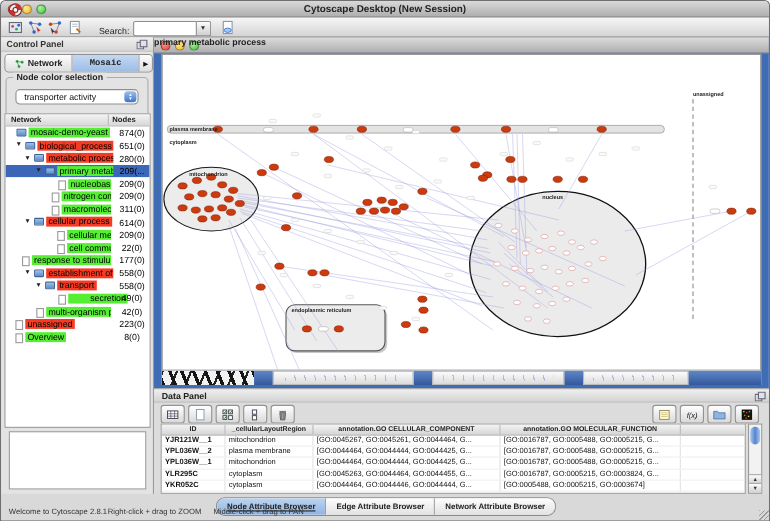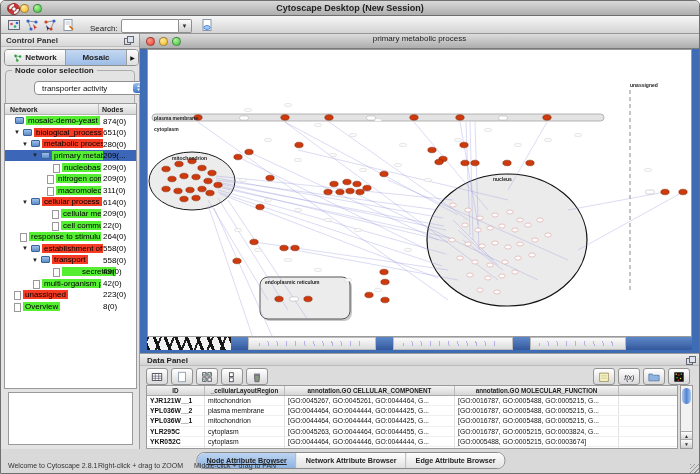--- a/index.html
+++ b/index.html
@@ -30,59 +30,59 @@
   #control-panel{position:absolute;left:0;top:33px;width:139px;height:415px;background:#e3e3e3;
      border-right:1px solid #9a9a9a;box-sizing:border-box;}
   #cp-header{position:absolute;left:0;top:0;width:100%;height:13px;background:linear-gradient(#efefef,#d7d7d7);
      border-bottom:1px solid #bdbdbd;box-sizing:border-box;}
   #cp-title{position:absolute;left:5px;top:2px;font-size:8px;font-weight:bold;color:#333;}
   .float-ico{position:absolute;right:4px;top:2px;width:11px;height:9px;}
   #cp-tabs{position:absolute;left:3px;top:15px;width:133px;height:15px;display:flex;
      border:1px solid #8f8f8f;border-radius:4px;overflow:hidden;background:#ececec;}
   .cp-tab{flex:1;display:flex;align-items:center;justify-content:center;font-size:8px;font-weight:bold;color:#222;
      background:linear-gradient(#fdfdfd,#dedede);border-right:1px solid #9f9f9f;gap:2px;}
-  .cp-tab.active{background:linear-gradient(#c4d8f2,#9dbde6);}
+  .cp-tab.active{background:linear-gradient(#c4d8f2,#9dbde6);font-family:Liberation Mono, monospace;}
   .cp-tab-more{width:11px;display:flex;align-items:center;justify-content:center;font-size:6px;color:#111;
      background:linear-gradient(#fdfdfd,#dedede);}
   #groupbox{position:absolute;left:4px;top:36px;width:130px;height:64px;border:1px solid #ababab;border-radius:4px;box-sizing:border-box;}
   #groupbox-legend{position:absolute;left:6px;top:-5px;background:#e3e3e3;padding:0 3px;font-size:8px;font-weight:bold;color:#222;}
   #color-combo{position:absolute;left:8px;top:10px;width:112px;height:14px;background:#fff;border:1px solid #8f8f8f;
-     border-radius:4px;box-sizing:border-box;margin-left:20px;}
+     border-radius:4px;box-sizing:border-box;}
   #color-combo-value{position:absolute;left:7px;top:2px;font-size:8px;color:#111;}
   #combo-stepper{position:absolute;right:1px;top:1px;width:11px;height:10px;border-radius:3px;
      background:linear-gradient(#9cc1ee,#3f74c4);display:flex;flex-direction:column;align-items:center;justify-content:center;
      color:#fff;font-size:4px;line-height:4px;}
   #select-nodes-row{position:absolute;left:10px;top:32px;display:flex;align-items:center;gap:4px;}
   #select-nodes-box{width:10px;height:10px;border-radius:2px;background:linear-gradient(#8fb7ea,#3767bd);
      border:1px solid #2c57a5;color:#fff;font-size:8px;line-height:9px;text-align:center;font-weight:bold;box-sizing:border-box;}
   #select-nodes-label{font-size:8px;font-weight:bold;color:#111;}
   
   #tree-box{position:absolute;left:3px;top:69px;width:133px;height:286px;background:#fff;border:1px solid #9a9a9a;box-sizing:border-box;overflow:hidden;}
   #tree-head{position:absolute;left:0;top:0;width:100%;height:11px;background:linear-gradient(#f4f4f4,#d8d8d8);
      border-bottom:1px solid #b5b5b5;box-sizing:border-box;font-size:7px;font-weight:bold;color:#222;}
   #tree-head .c1{position:absolute;left:5px;top:2px;}
   #tree-head .c2{position:absolute;left:97px;top:2px;}
   #tree-head .div{position:absolute;left:93px;top:0;width:1px;height:100%;background:#bbb;}
-  #tree-rows{position:absolute;left:0;top:11px;width:100%;}
+  #tree-rows{position:absolute;left:0;top:11px;width:100%;text-align:center;}
   .trow{position:relative;height:11.6px;font-size:8px;color:#000;white-space:nowrap;}
   .trow.sel{background:#3c67b8;}
   .tr-arrow{position:absolute;top:2.6px;font-size:6px;color:#222;line-height:6px;}
   .tr-icon{position:absolute;top:2.2px;}
   .ico-folder{width:9px;height:7px;background:linear-gradient(#9cc0ea,#5d8cc7);border:1px solid #3d6398;border-radius:1px;box-sizing:border-box;}
   .ico-file{width:7px;height:9px;background:#fff;border:1px solid #999;box-sizing:border-box;}
   .tr-label{position:absolute;top:1.2px;padding:0 2px;max-width:60px;overflow:hidden;line-height:9px;}
   .bg-green{background:#55ee33;}
   .bg-red{background:#f63b22;}
   .tr-nodes{position:absolute;left:98px;top:1.5px;width:34px;overflow:hidden;line-height:9px;}
   #birdseye{position:absolute;left:7px;top:358px;width:125px;height:53px;background:#fff;border:1px solid #9a9a9a;box-sizing:border-box;}
   
   #net-window{position:absolute;left:139px;top:33px;width:559px;height:319px;background:#3e6db6;box-sizing:border-box;}
   #net-titlebar{position:absolute;left:0;top:0;width:100%;height:15px;background:linear-gradient(#dcdcdc,#adadad);
      border-bottom:1px solid #7a7a7a;box-sizing:border-box;}
-  #net-title{position:absolute;left:0;right:0;top:0;text-align:center;font-size:8px;font-weight:normal;color:#222;}
+  #net-title{position:absolute;left:0;right:0;top:0;font-size:8px;font-weight:bold;color:#222;}
   #net-canvas{position:absolute;left:7px;top:15px;width:545px;height:288px;background:#fff;border:1px solid #9a9a9a;box-sizing:border-box;}
   #net-svg{position:absolute;left:0;top:0;}
   
   #mini-strip{position:absolute;left:7px;top:303px;width:545px;height:13px;display:flex;align-items:stretch;background:#ededed;overflow:hidden;}
   .glyph-art{width:84px;background:
      repeating-linear-gradient(68deg,#151515 0 3px,transparent 3px 10px),
      repeating-linear-gradient(112deg,#222 0 2px,transparent 2px 12px),#f2f2f2;}
   .mini-blue{width:17px;background:linear-gradient(#5d88c8,#33589c);}
   .mini-thumb{background:linear-gradient(#fbfbfb,#dcdcdc);border:1px solid #bbb;box-sizing:border-box;position:relative;}
   .mini-thumb:after{content:"";position:absolute;left:8%;top:30%;width:84%;height:40%;
@@ -343,21 +343,21 @@
             <span class="tr-nodes">209(0)</span>
           </div>
           <div class="trow">
             <span class="tr-icon ico-file" style="left: 47px;"></span>
             <span class="tr-label bg-green" style="left: 56px; max-width: 36px;">cell communicat</span>
             <span class="tr-nodes">22(0)</span>
           </div>
           <div class="trow">
             <span class="tr-icon ico-file" style="left: 15px;"></span>
             <span class="tr-label bg-green" style="left: 24px; max-width: 68px;">response to stimulu</span>
-            <span class="tr-nodes">264(0)</span>
+            <span class="tr-nodes">177(0)</span>
           </div>
           <div class="trow">
             <span class="tr-arrow" style="left: 17px;">▼</span>
             <span class="tr-icon ico-folder" style="left: 26px;"></span>
             <span class="tr-label bg-red" style="left: 37px; max-width: 57px;">establishment of lo</span>
             <span class="tr-nodes">558(0)</span>
           </div>
           <div class="trow">
             <span class="tr-arrow" style="left: 27px;">▼</span>
             <span class="tr-icon ico-folder" style="left: 36px;"></span>
@@ -727,22 +727,22 @@
     <div id="dp-vscroll">
       <div id="vthumb"></div>
       <div id="vup" class="varrow">▲</div>
       <div id="vdown" class="varrow">▼</div>
     </div>
   </div>
 
   <div id="bottom-strip">
     <div id="bottom-tabs">
         <div class="btab active">Node Attribute Browser</div>
+        <div class="btab">Edge Attribute Browser</div>
         <div class="btab">Network Attribute Browser</div>
-        <div class="btab">Edge Attribute Browser</div>
       </div>
     <span id="st-welcome" class="status-txt">Welcome to Cytoscape 2.8.1</span>
     <span id="st-zoom" class="status-txt">Right-click + drag to ZOOM</span>
     <span id="st-pan" class="status-txt">Middle-click + drag to PAN</span>
     <div id="resize-grip"></div>
   </div>
 
 </div>
 
 </body></html>

